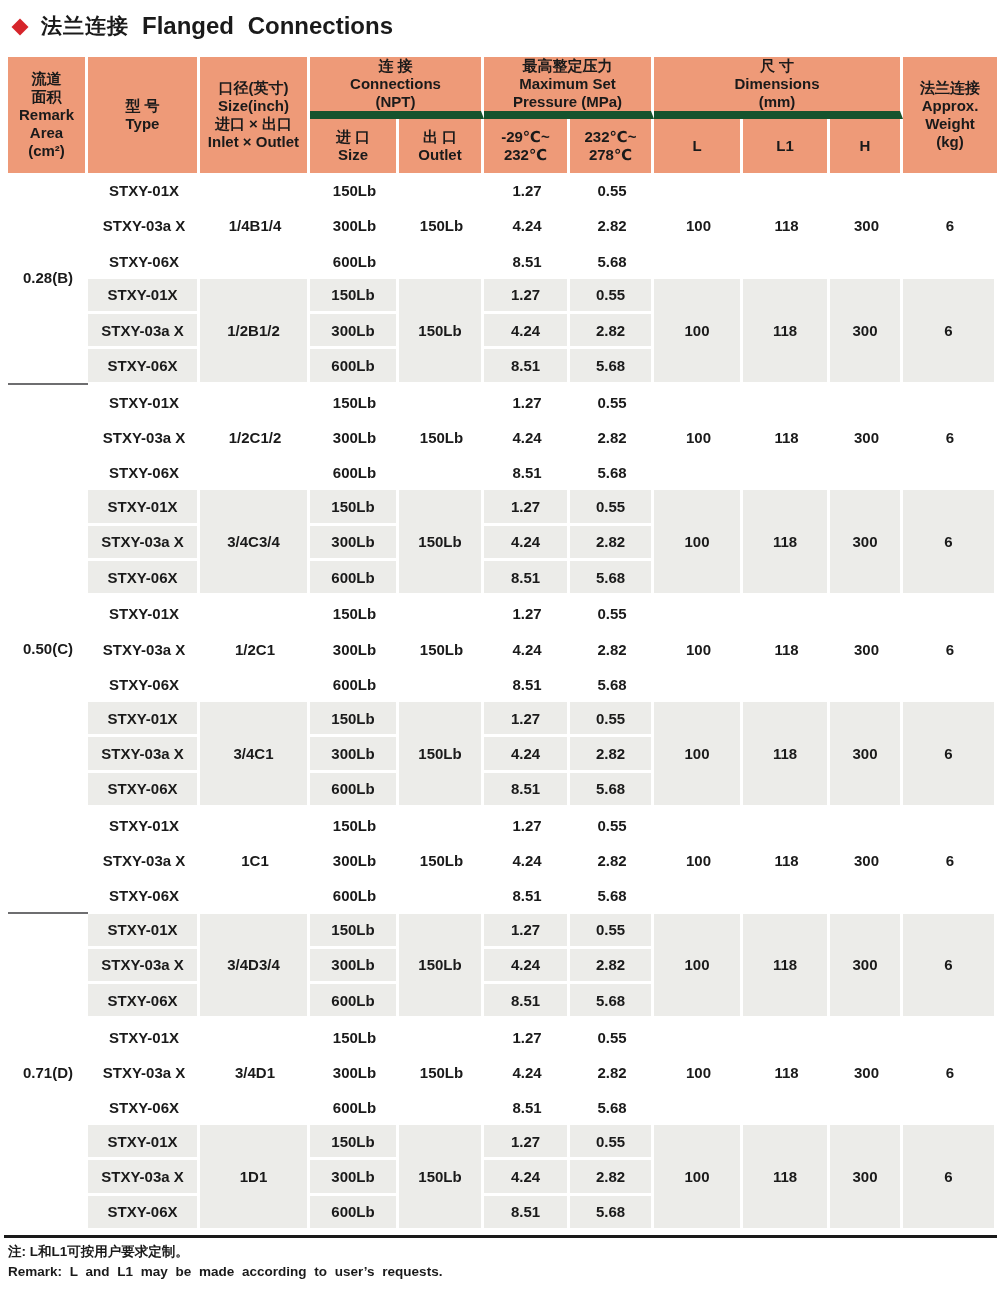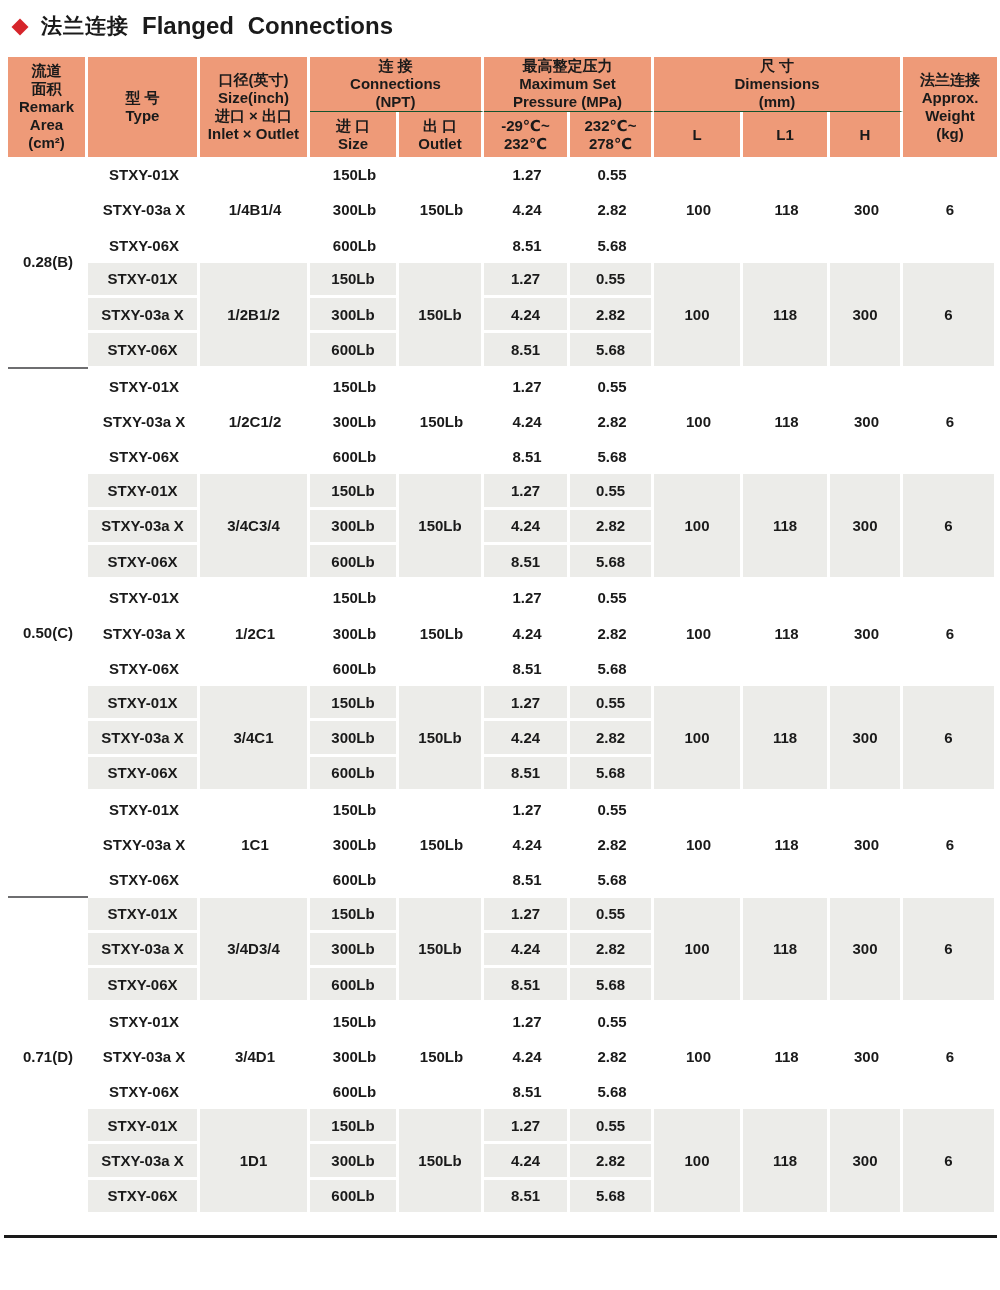--- a/index.html
+++ b/index.html
@@ -13,23 +13,23 @@
   .title-zh{font-size:21px;letter-spacing:1px;margin-right:13px;}
   .title-en{font-size:24px;word-spacing:7px;}
 
   
   .spec-table{position:absolute;left:8px;top:57px;width:989px;
               border-collapse:separate;border-spacing:0;table-layout:fixed;}
   th,td{box-sizing:border-box;padding:0;text-align:center;vertical-align:middle;
         font-weight:700;overflow:hidden;}
   th{background:var(--header-bg,#ee9a78);border-right:3px solid #fff;font-size:15px;line-height:1.2;}
   th.last-col{border-right:none;}
-  th.grp-hd{border-bottom:1px solid #14532d;}
+  th.grp-hd{border-bottom:8px solid #14532d;}
   tr.hdr-row1{height:52px;}
-  tr.hdr-row2{height:45px;}
+  tr.hdr-row2{height:54px;}
   tr.body-row{height:35.27px;}
   td{font-size:15px;background:transparent;}
   td.g{background:var(--shaded,#ececе9);background:var(--shaded,#ecece9);
        border-right:3px solid #fff;border-bottom:3px solid #fff;}
   td.area-cell{background:#fff;}
   td.group-divider{border-bottom:2px solid var(--divider,#6e6e70);}
 
   
   .bottom-rule{position:absolute;left:4px;top:1235px;width:993px;height:3px;background:var(--rule,#1a1a1a);}
   .notes{position:absolute;left:8px;top:1242px;font-size:13.5px;line-height:20px;}
@@ -365,14 +365,18 @@
           <td class="c-type g">STXY-06X</td>
           <td class="c-inlet g">600Lb</td>
           <td class="c-p1 g">8.51</td>
           <td class="c-p2 g">5.68</td>
         </tr>
       </tbody>
   </table>
 
   <div class="bottom-rule"></div>
 
+  <div class="notes">
+    <div class="note-zh">注: L和L1可按用户要求定制。</div>
+    <div class="note-en">Remark: L and L1 may be made according to user’s requests.</div>
+  </div>
 
 </div>
 
 </body></html>

